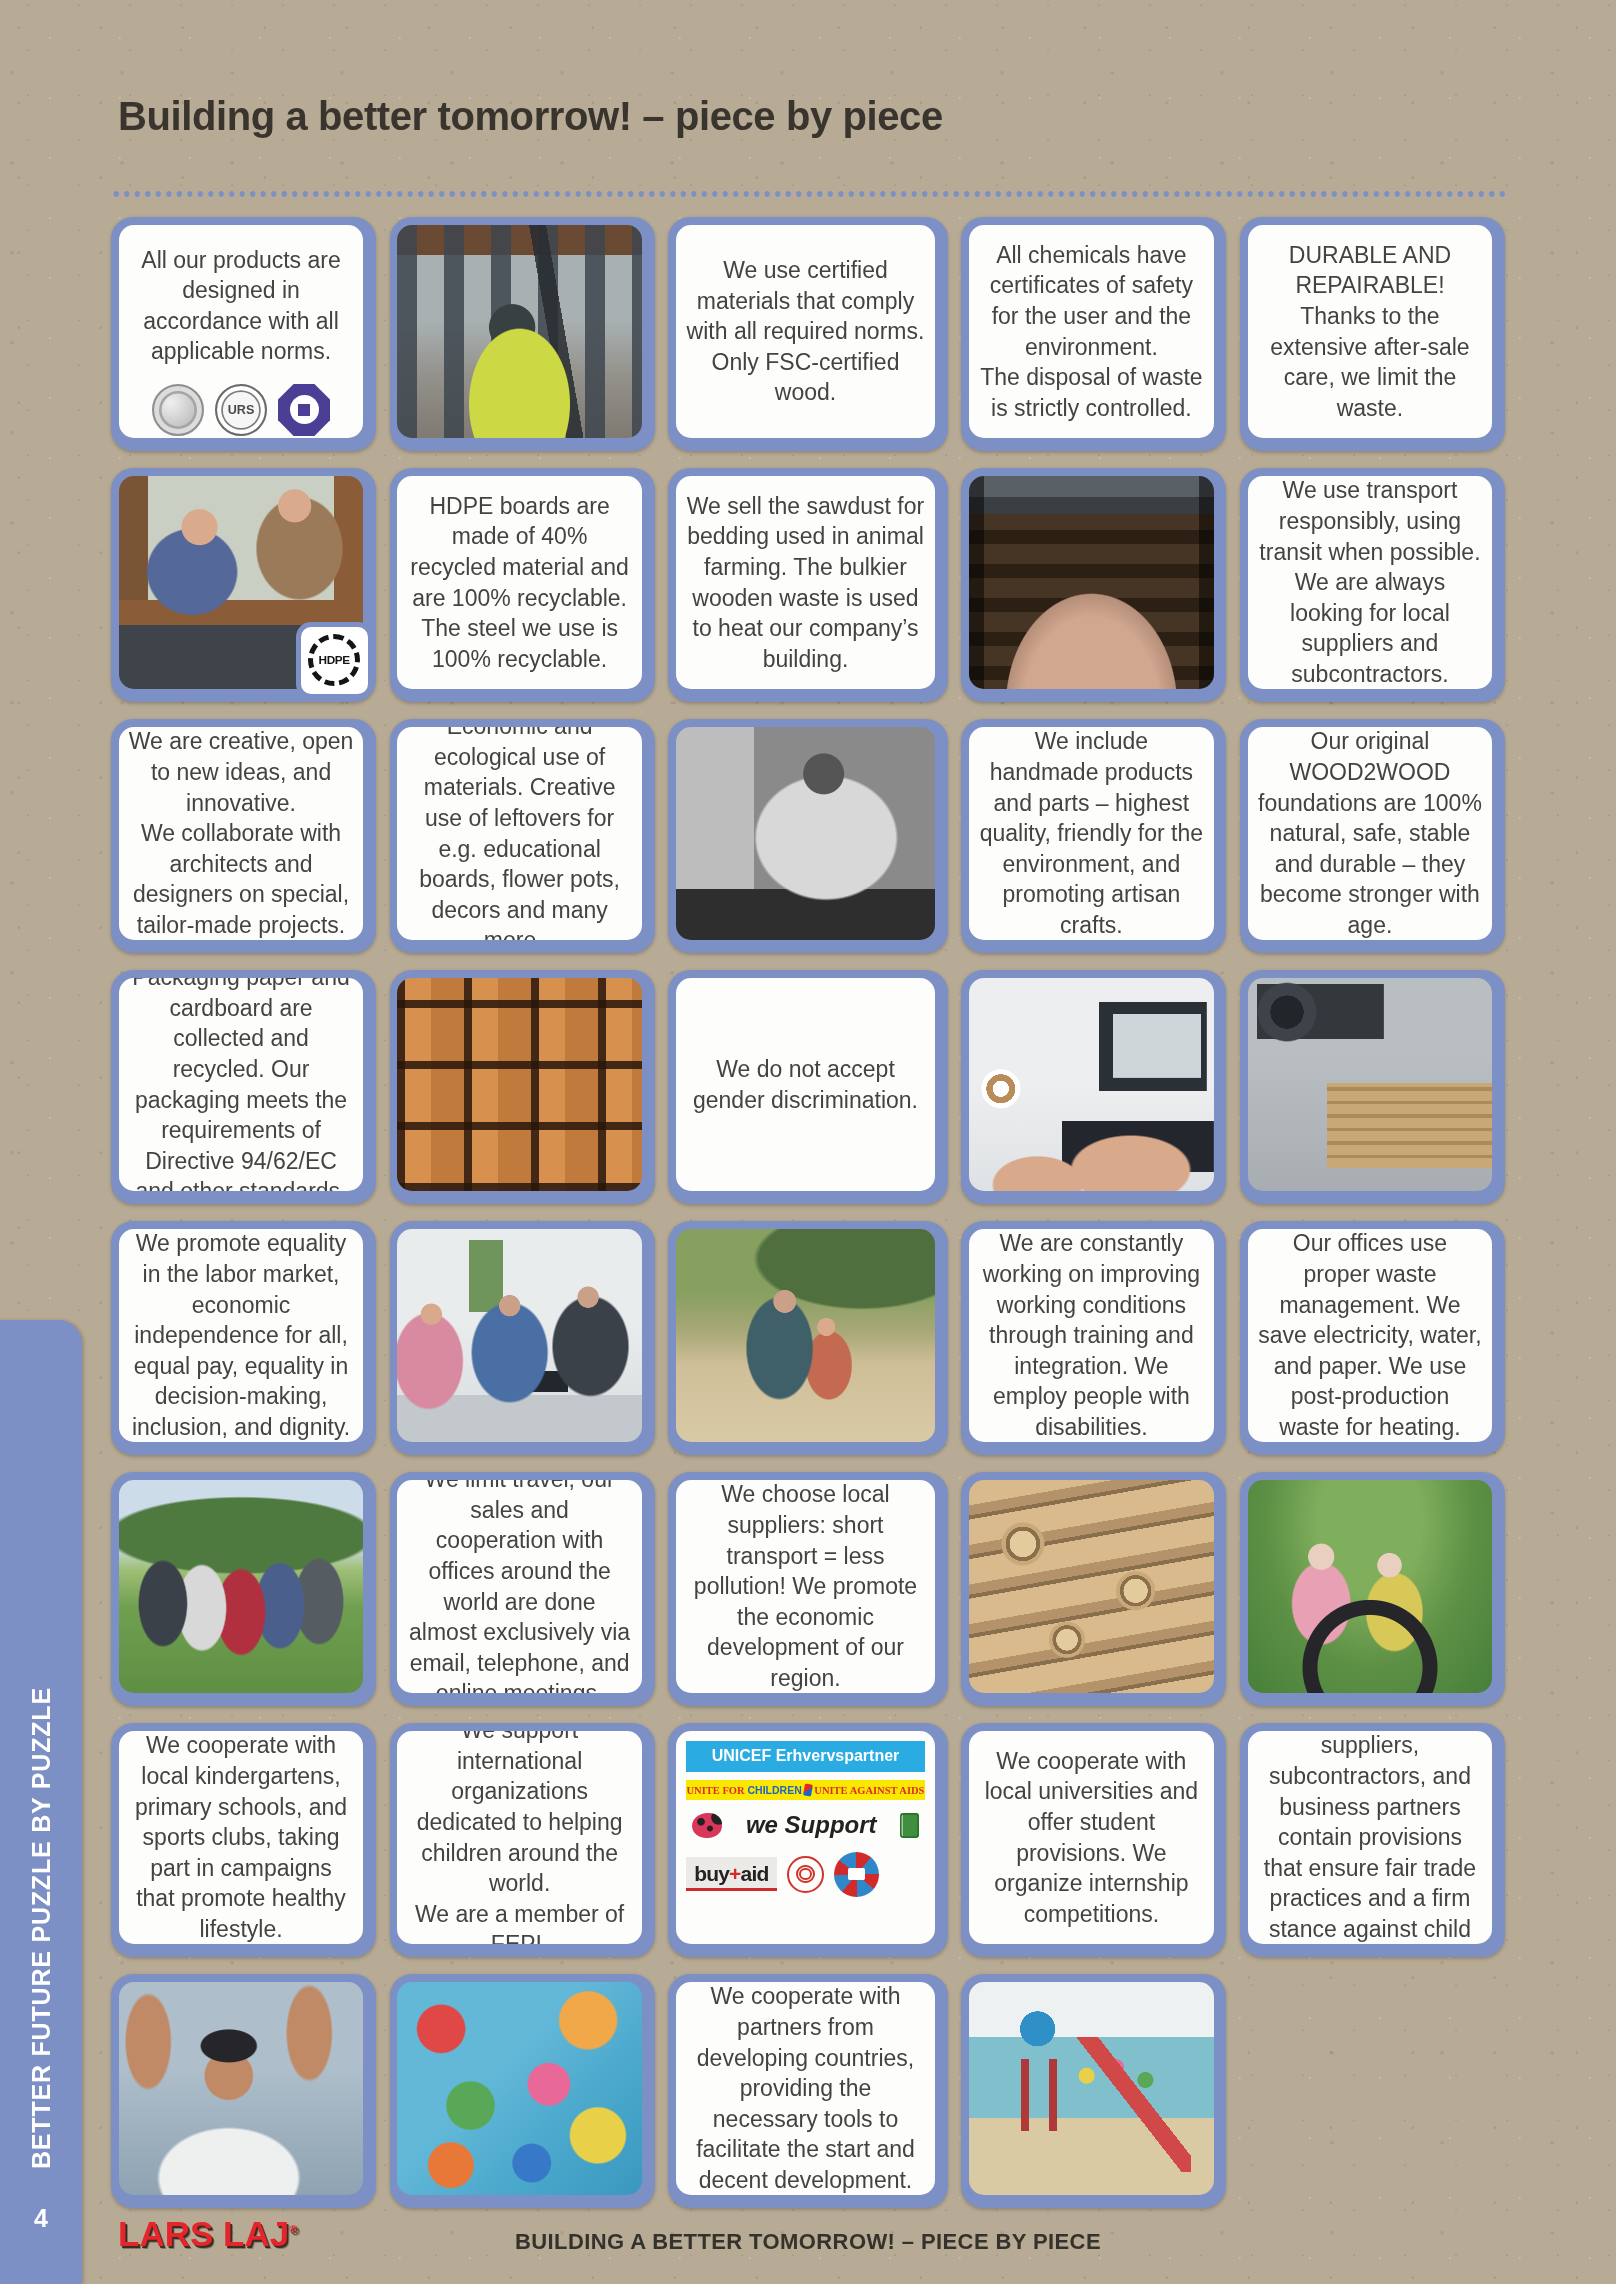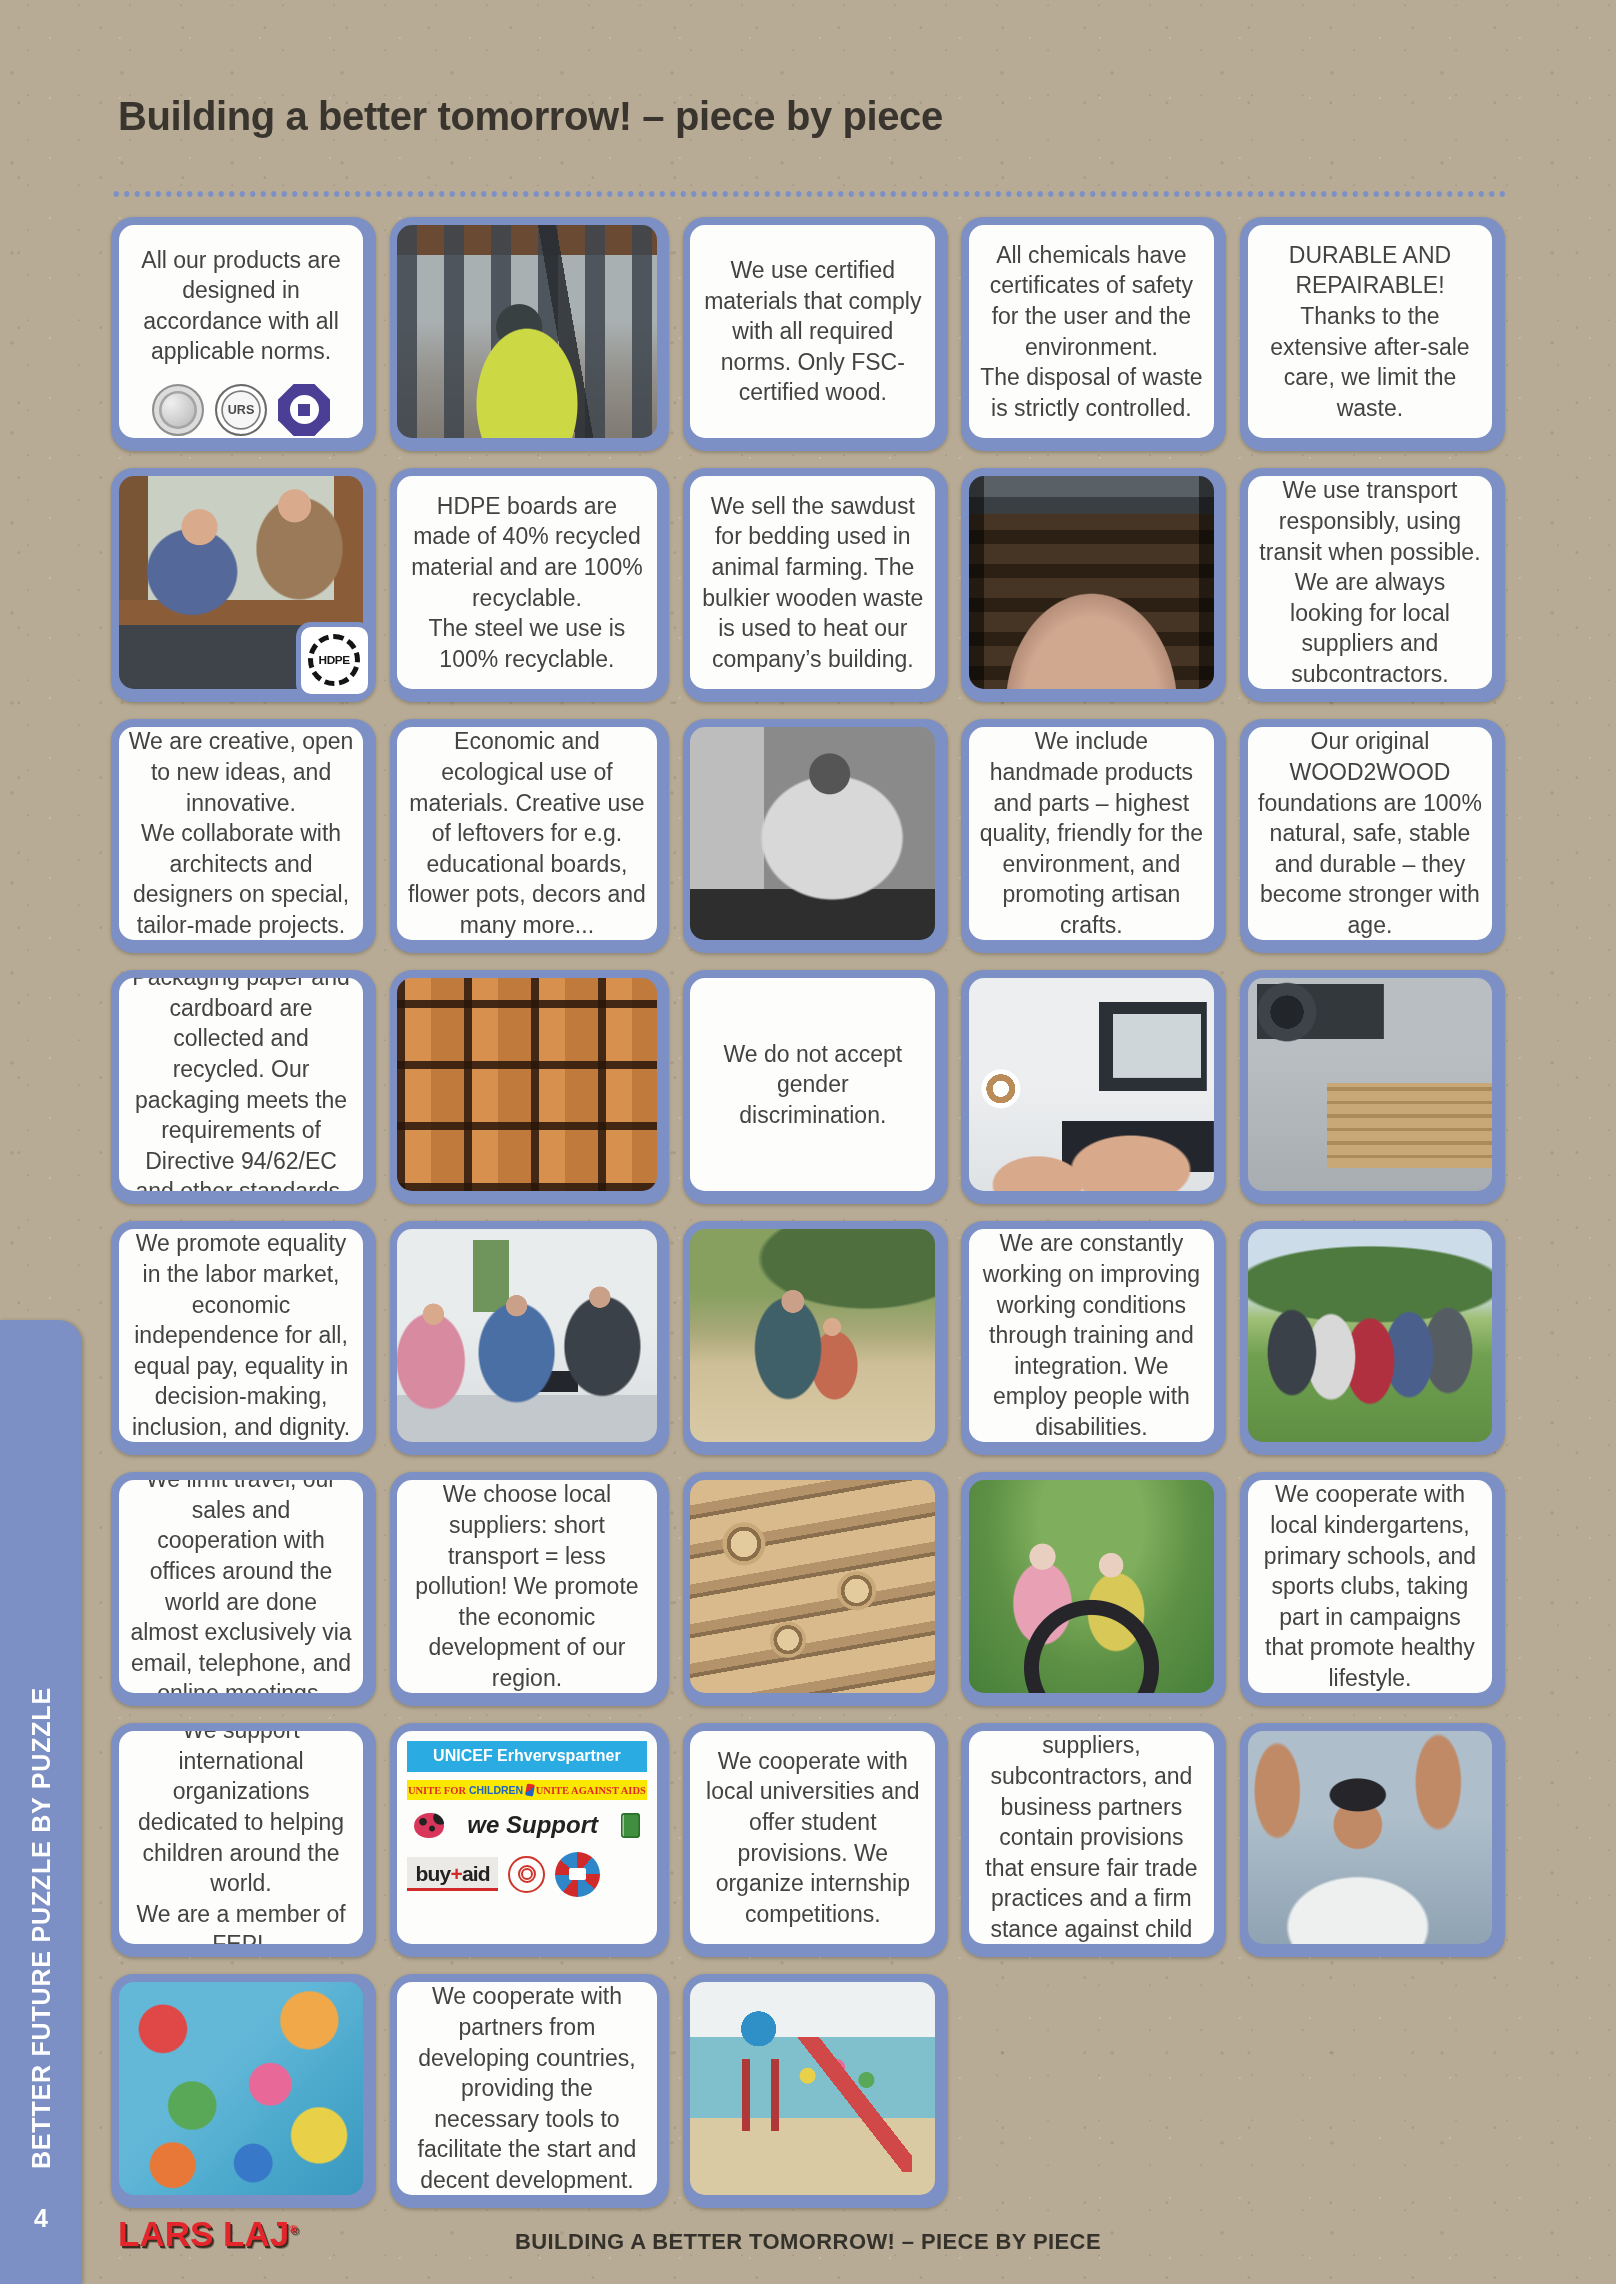--- a/index.html
+++ b/index.html
@@ -304,20 +304,25 @@
       </div>
       <div class="card">
         <div class="inner photo photo-family"></div>
       </div>
       <div class="card">
         <div class="inner txt">
           <div class="card-text">We are constantly working on improving working conditions through training and integration. We employ people with disabilities.</div>
         </div>
       </div>
       <div class="card">
+        <div class="inner txt">
+          <div class="card-text">Our offices use proper waste management. We save electricity, water, and paper. We use post-production waste for heating.</div>
+        </div>
+      </div>
+      <div class="card">
         <div class="inner photo photo-group"></div>
       </div>
       <div class="card">
         <div class="inner txt">
           <div class="card-text">We limit travel; our sales and cooperation with offices around the world are done almost exclusively via email, telephone, and online meetings.</div>
         </div>
       </div>
       <div class="card">
         <div class="inner txt">
           <div class="card-text">We choose local suppliers: short transport = less pollution! We promote the economic development of our region.</div>

